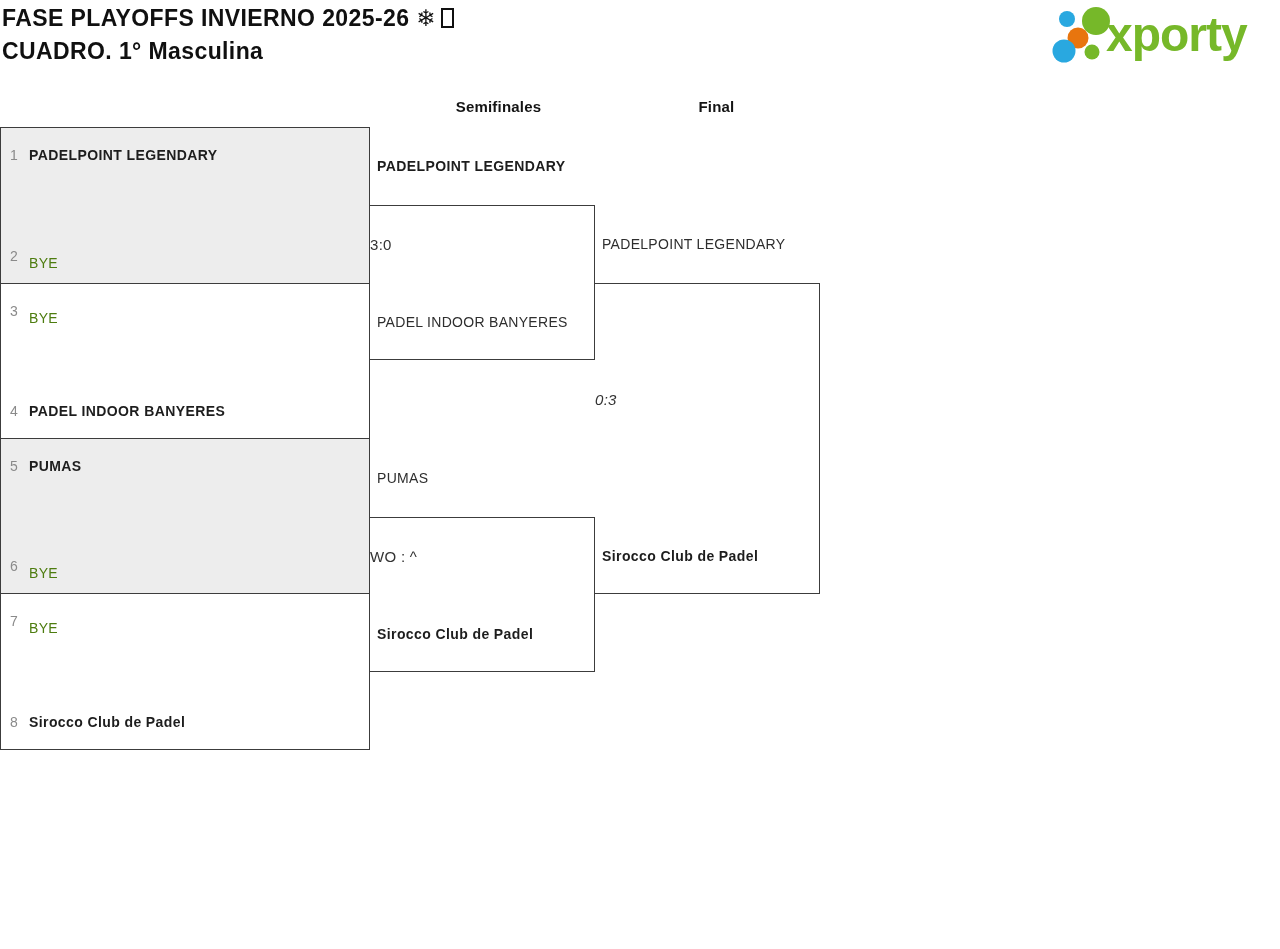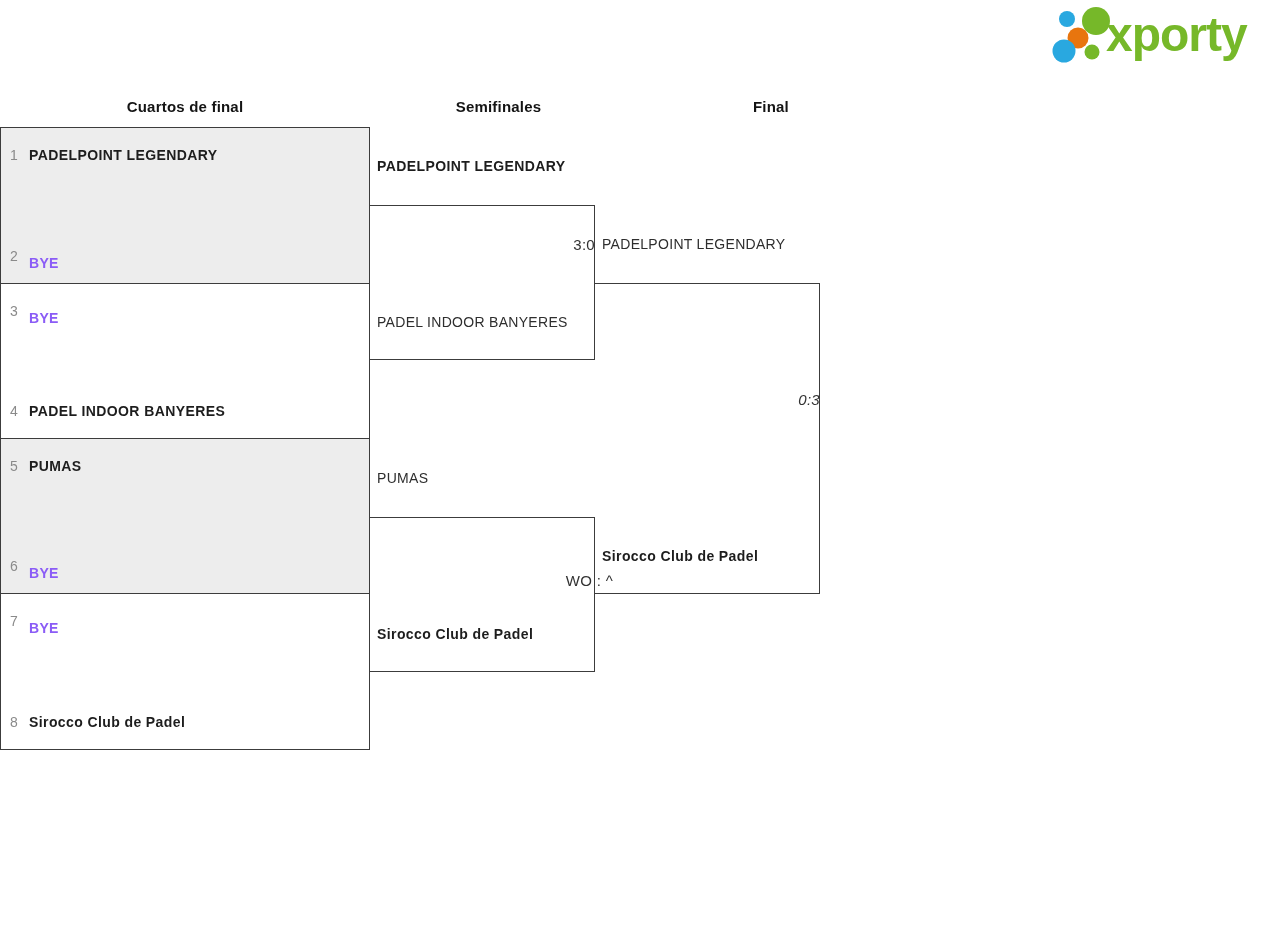--- a/index.html
+++ b/index.html
@@ -27,21 +27,21 @@
   }
 
   
   .round-header {
     position:absolute; top:98px; height:18px; line-height:18px;
     text-align:center; font-size:15px; font-weight:700; color:#141414;
     letter-spacing:0.2px;
   }
   #rh-0 { left:0; width:370px; }
   #rh-1 { left:386px; width:225px; }
-  #rh-2 { left:564px; width:225px;text-align:right; }
+  #rh-2 { left:604px; width:225px; }
 
   
   .qf-block {
     position:absolute; left:0; width:370px;
     border:1px solid #3c3c3c; background:#ffffff;
   }
   .qf-block.shaded { background:#ededed; }
   #qf-0 { top:127px; height:157px; }
   #qf-1 { top:283px; height:156px; }
   #qf-2 { top:438px; height:156px; }
@@ -49,21 +49,21 @@
 
   .team-row {
     position:absolute; left:9px; right:8px; height:18px;
     display:flex; align-items:center; font-size:14px; line-height:18px;
   }
   .team-row.row-top { top:18px; }
   .team-row.row-bottom { bottom:18px; }
   .seed { flex:none; width:19px; color:#8a8a8a; font-weight:400; }
   .team { white-space:nowrap; }
   .team.strong { font-weight:700; letter-spacing:0.4px; color:#1d1d1d; }
-  .team.plain { font-weight:700; letter-spacing:0.3px; color:#8b5cf6;margin-top:14px; }
+  .team.plain { font-weight:400; letter-spacing:0.3px; color:#4d7c0f;margin-top:14px; }
 
   
   .match-box {
     position:absolute; border:1px solid #3c3c3c; border-left:none; background:transparent;
   }
   #sf-box-0 { left:370px; top:205px; width:225px; height:155px; }
   #sf-box-1 { left:370px; top:517px; width:225px; height:155px; }
   #final-box { left:595px; top:283px; width:225px; height:311px; }
 
   .bracket-label {
@@ -73,42 +73,45 @@
   .bracket-label.plain  { font-weight:400; letter-spacing:0.3px; color:#2e2e2e; }
   #sf0-top    { left:377px; top:157px; }
   #sf0-bottom { left:377px; top:313px; }
   #sf1-top    { left:377px; top:469px; }
   #sf1-bottom { left:377px; top:625px; }
   #final-top    { left:602px; top:235px; }
   #final-bottom { left:602px; top:547px; }
 
   .score {
     position:absolute; width:225px; height:18px; line-height:18px;
-    text-align:right; font-size:15px; font-weight:400; color:#333; letter-spacing:0.3px;
+    text-align:left; font-size:15px; font-weight:400; color:#333; letter-spacing:0.3px;
   }
   #sf0-score   { left:370px; top:236px; }
-  #sf1-score   { left:388px; top:548px;margin-top:24px; }
+  #sf1-score   { left:370px; top:548px; }
   #final-score { left:595px; top:391px;font-style:italic; }
 </style>
 </head>
 <body>
 
 <div id="page-root">
 
+  <div class="page-title">
+    <div><span>FASE PLAYOFFS INVIERNO 2025-26 ❄</span><span class="tofu"></span></div>
+    <div>CUADRO. 1° Masculina</div>
+  </div>
 
   <svg class="logo-svg" width="224" height="62" viewBox="0 0 224 62">
     <circle cx="19" cy="15" r="8" fill="#29a8e0"></circle>
     <circle cx="48" cy="17" r="14" fill="#76b829"></circle>
     <circle cx="30" cy="34" r="10.5" fill="#e8750e"></circle>
     <circle cx="16" cy="47" r="11.5" fill="#29a8e0"></circle>
     <circle cx="44" cy="48" r="7.5" fill="#76b829"></circle>
     <text x="58" y="47" fill="#76b829">xporty</text>
   </svg>
 
-  <div id="rh-0" class="round-header">Cuartos de final</div>
   <div id="rh-1" class="round-header">Semifinales</div>
   <div id="rh-2" class="round-header">Final</div>
 
   <div id="qf-0" class="qf-block shaded">
     <div class="team-row row-top">
       <span class="seed">1</span>
       <span class="team strong">PADELPOINT LEGENDARY</span>
     </div>
     <div class="team-row row-bottom">
       <span class="seed">2</span>

